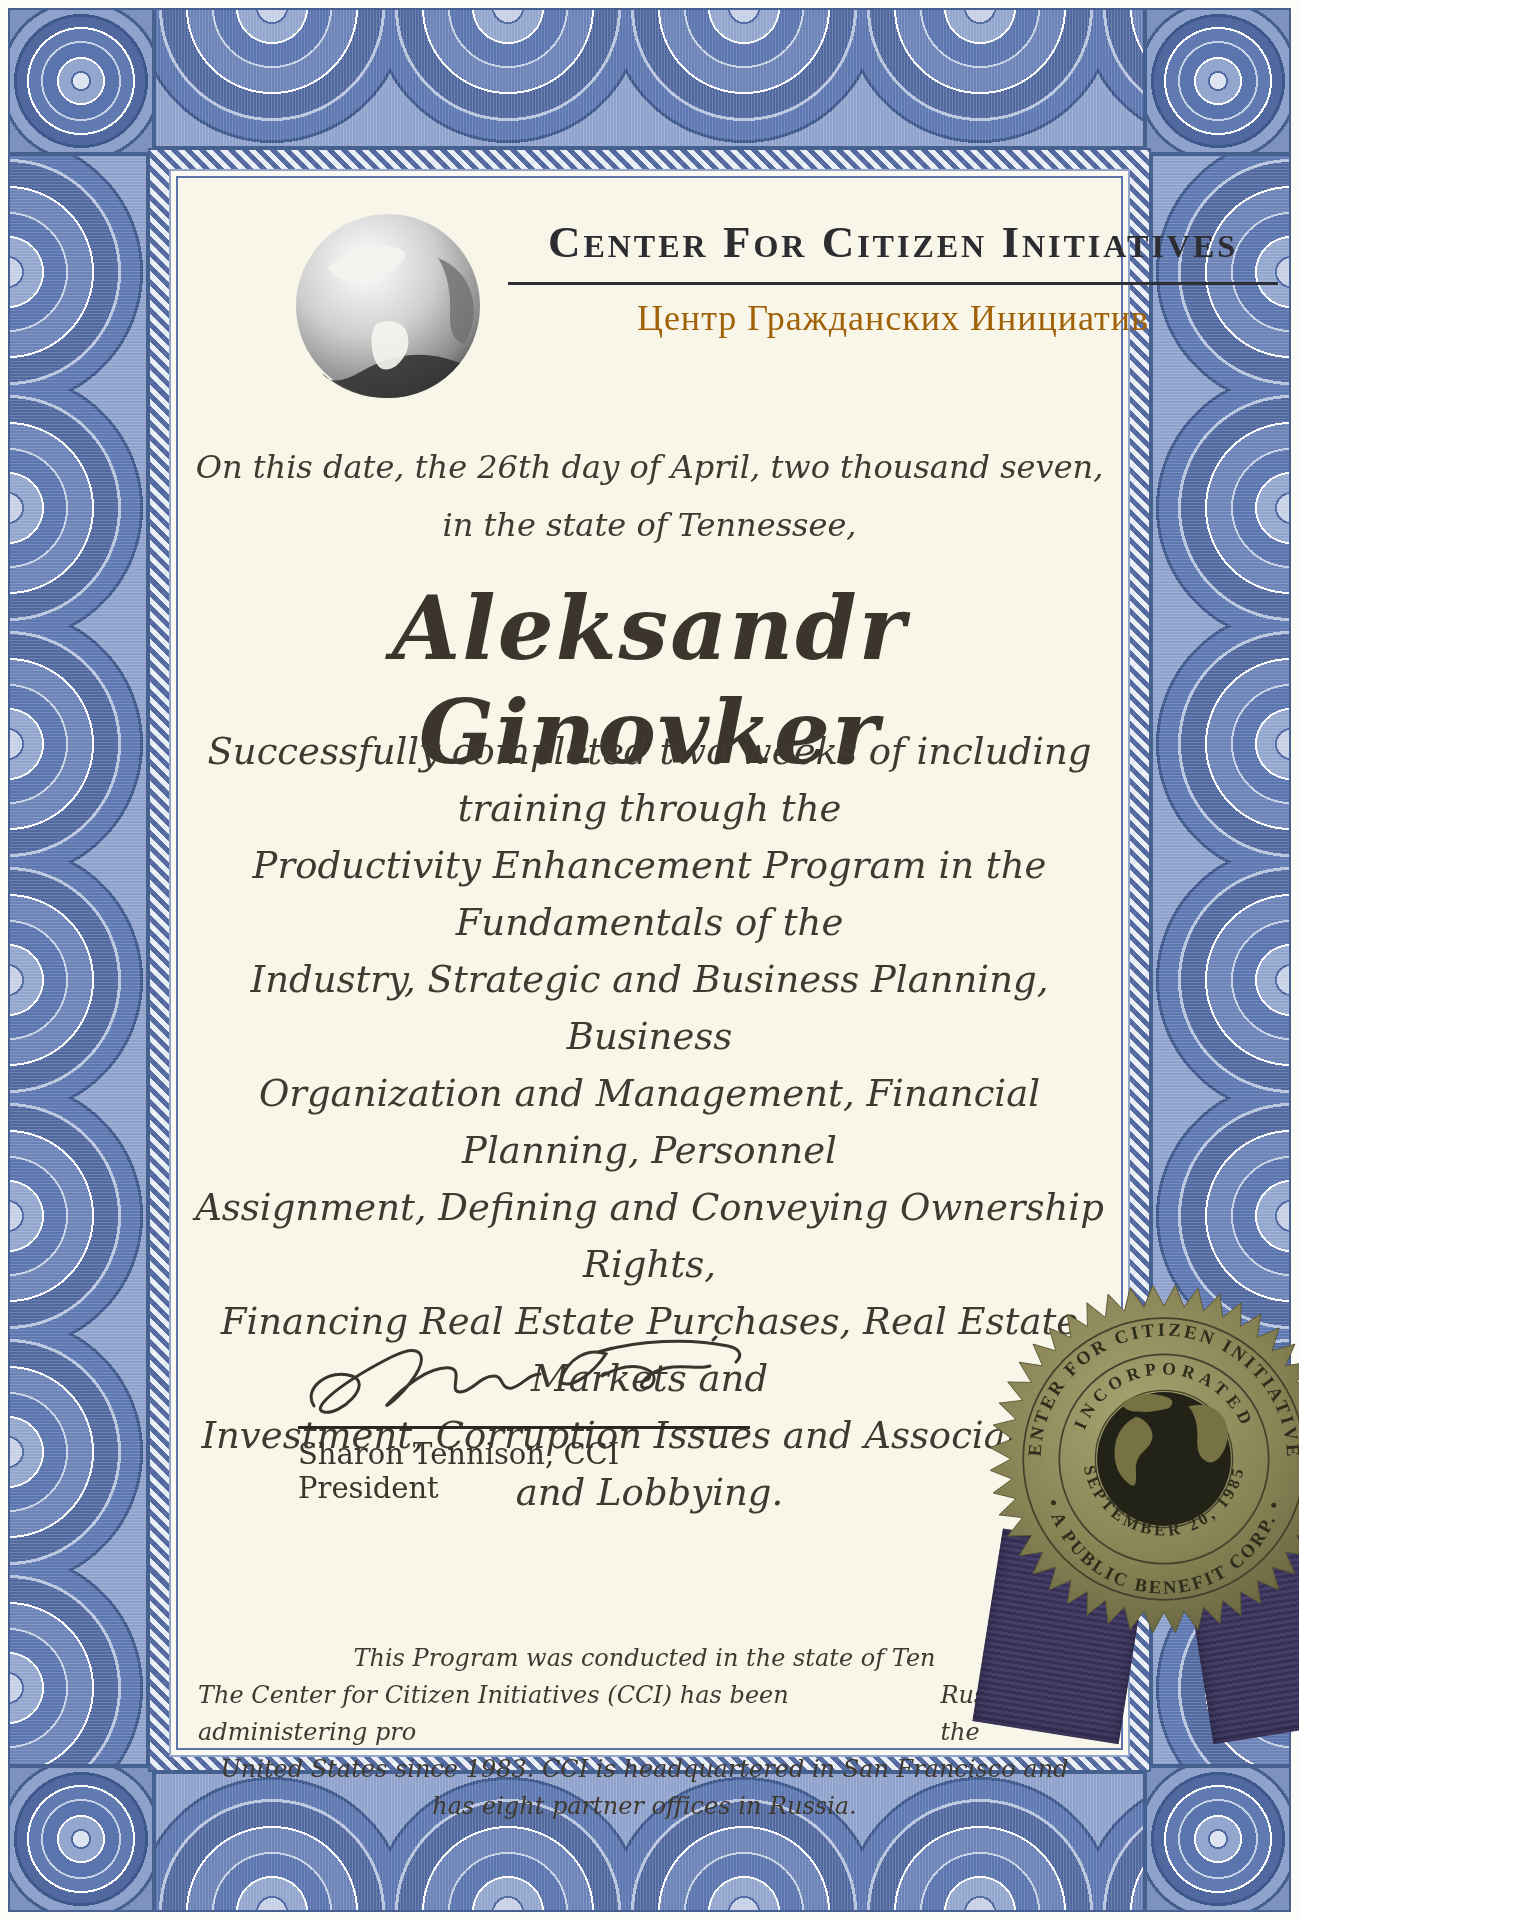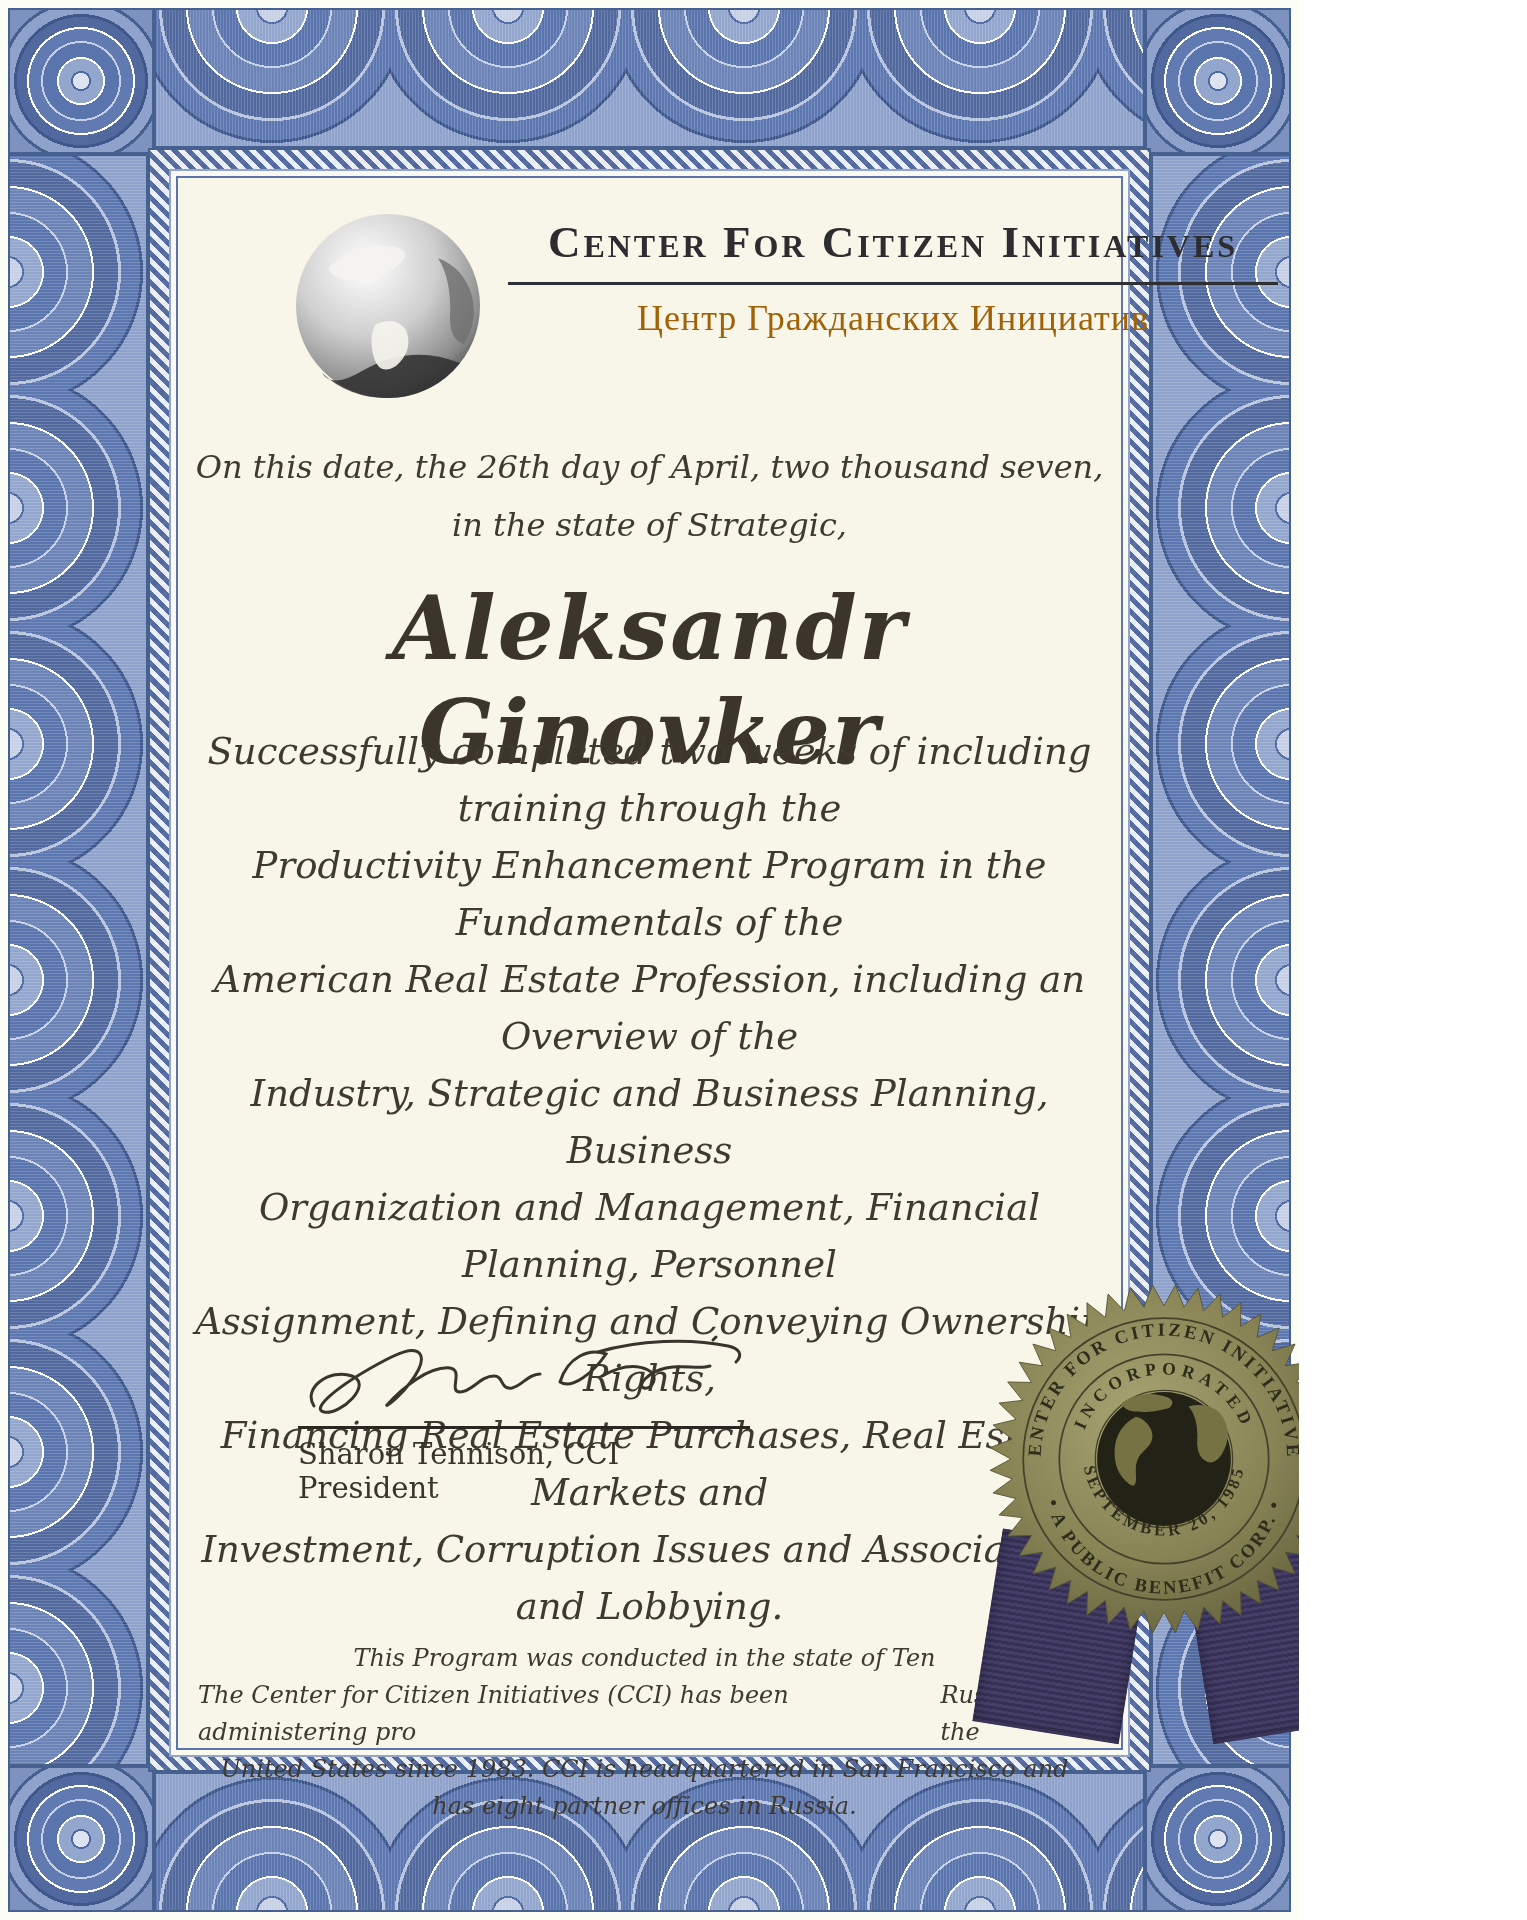--- a/index.html
+++ b/index.html
@@ -115,28 +115,27 @@
       <path d="M150,52 q26,10 34,38 q6,26 -8,48 q-14,-4 -14,-26 q2,-38 -12,-60 z" fill="#6f6f6f" opacity=".8"></path>
     </svg>
 
     <div class="abs" style="left:320px;top:40px;width:790px;text-align:center">
       <div class="hdr-title">Center For Citizen Initiatives</div>
       <div class="hdr-rule"></div>
       <div class="hdr-ru">Центр Гражданских Инициатив</div>
     </div>
 
     <div class="abs ctr script intro" style="top:248px">On this date, the 26th day of April, two thousand seven,</div>
-    <div class="abs ctr script intro" style="top:306px">in the state of Strategic,</div>
+    <div class="abs ctr script intro" style="top:306px">in the state of Tennessee,</div>
 
     <div class="abs ctr script big-name" style="top:398px">Aleksandr Ginovker</div>
 
     <div class="abs ctr" style="top:545px">
       <div class="script bodyline">Successfully completed two weeks of including training through the</div>
       <div class="script bodyline">Productivity Enhancement Program in the Fundamentals of the</div>
-      <div class="script bodyline">American Real Estate Profession, including an Overview of the</div>
       <div class="script bodyline">Industry, Strategic and Business Planning, Business</div>
       <div class="script bodyline">Organization and Management, Financial Planning, Personnel</div>
       <div class="script bodyline">Assignment, Defining and Conveying Ownership Rights,</div>
       <div class="script bodyline">Financing Real Estate Purchases, Real Estate Markets and</div>
       <div class="script bodyline">Investment, Corruption Issues and  Associations and Lobbying.</div>
     </div>
 
     <div class="abs sigblock" style="left:120px;top:1152px">
       <svg width="452" height="92" viewBox="0 0 452 92">
         <g fill="none" stroke="#3a352c" stroke-width="3" stroke-linecap="round">

